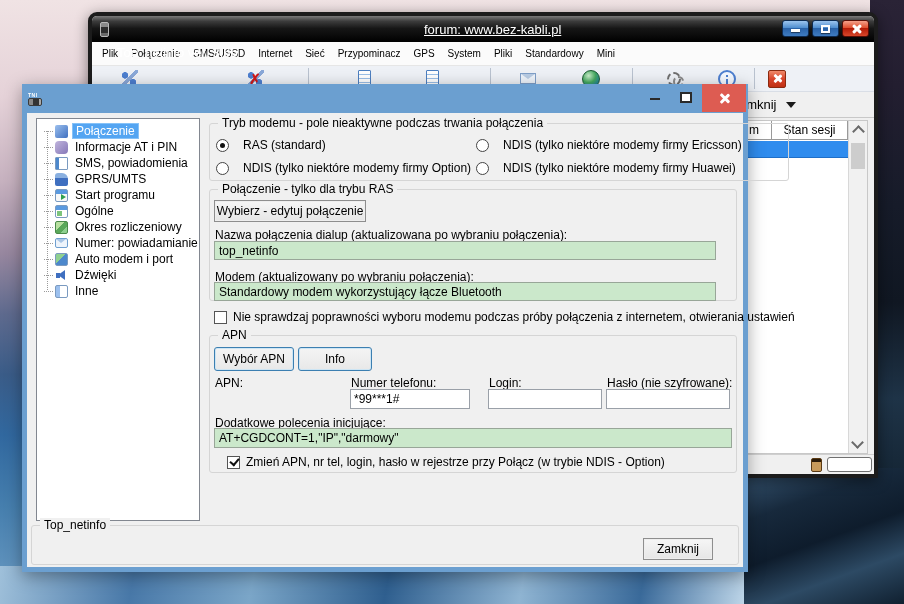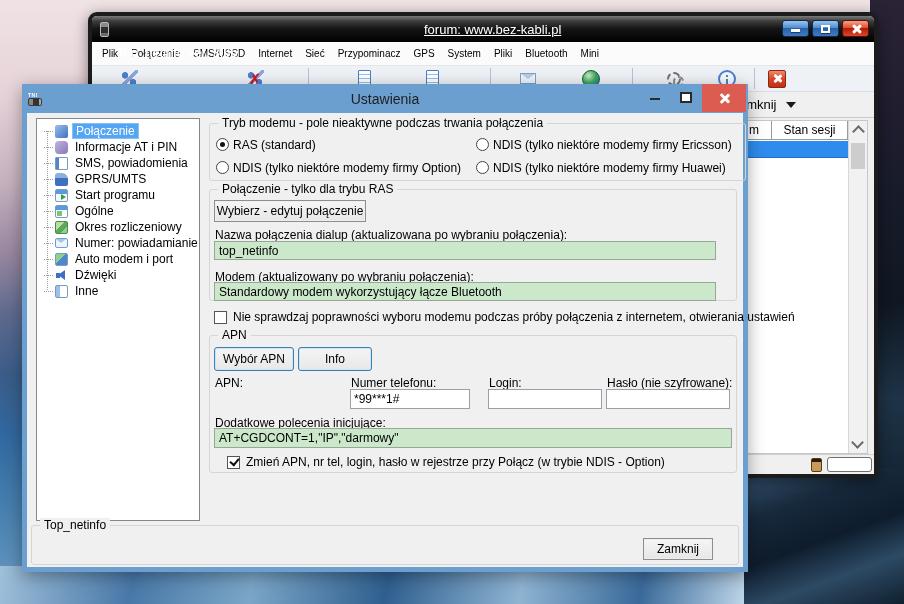--- a/index.html
+++ b/index.html
@@ -117,26 +117,26 @@
   .ti-mail::before { content:''; position:absolute; left:0; top:0; border-left:5.5px solid transparent; border-right:5.5px solid transparent; border-top:4px solid #aac6e6; }
   .ti-pencil { background:linear-gradient(135deg,#8fd08f 0 45%,#4d88cc 45%); border:1px solid #7a9ac0; }
   .ti-sound { background:transparent; }
   .ti-sound::before { content:''; position:absolute; left:1px; top:4px; width:4px; height:5px; background:#3f6fc0; }
   .ti-sound::after { content:''; position:absolute; left:3px; top:1px; width:0; height:0; border-top:5.5px solid transparent; border-bottom:5.5px solid transparent; border-right:7px solid #3f6fc0; }
   .ti-other { background:linear-gradient(90deg,#9cc0ee 0 4px,#fff 4px); border:1px solid #7a9ac0; }
 
   
   .group { position:absolute; border:1px solid #d5d5d5; border-radius:3px; }
   .group-title { position:absolute; left:8px; top:-8px; background:#f0f0f0; padding:0 4px; white-space:nowrap; }
-  .g-modem { left:182px; top:10px; width:537px; height:58px; }
+  .g-modem { left:182px; top:10px; width:580px; height:58px; }
   .g-conn  { left:182px; top:76px; width:528px; height:112px; }
   .g-apn   { left:182px; top:222px; width:528px; height:138px; }
   .g-status{ left:4px; top:412px; width:708px; height:40px; background:#f0f0f0; }
 
-  .radio-row { position:absolute; display:flex; align-items:flex-start; gap:4px; white-space:nowrap; }
+  .radio-row { position:absolute; display:flex; align-items:center; gap:14px; white-space:nowrap; }
   .radio { width:13px; height:13px; border:1px solid #444; border-radius:50%; background:#fff; position:relative; flex:0 0 13px; }
   .radio.checked::after { content:''; position:absolute; left:3px; top:3px; width:5px; height:5px; border-radius:50%; background:#111; }
   .checkbox-row { position:absolute; display:flex; align-items:center; gap:6px; white-space:nowrap; }
   .checkbox { width:13px; height:13px; border:1px solid #555; background:#fff; position:relative; flex:0 0 13px; }
   .checkbox.checked::after { content:''; position:absolute; left:2px; top:1px; width:7px; height:4px; border-left:2px solid #111; border-bottom:2px solid #111; transform:rotate(-50deg); }
 
   .btn { background:linear-gradient(180deg,#f6f6f6,#e6e6e6); border:1px solid #8e8e8e; box-shadow:0 0 0 1px #eee inset; font-size:12px; text-align:center; }
   .btn-plain { position:absolute; left:4px; top:10px; width:152px; height:22px; padding-top:3px; }
   .btn-blue { border:1px solid #3c7fb1; border-radius:3px; box-shadow:0 0 0 1px #cde5f4 inset; background:linear-gradient(180deg,#f4f4f4,#e8e8e8); }
   .fld-label { position:absolute; white-space:nowrap; }
@@ -176,21 +176,21 @@
   <div class="mw-menubar">
     <span>Plik</span>
     <span>Połączenie</span>
     <span>SMS/USSD</span>
     <span>Internet</span>
     <span>Sieć</span>
     <span>Przypominacz</span>
     <span>GPS</span>
     <span>System</span>
     <span>Pliki</span>
-    <span>Bluetooth</span>
+    <span>Standardowy</span>
     <span>Mini</span>
   </div>
 
   <div class="mw-toolbar">
     <span class="tbi icon-connect" style="left:28px"></span>
     <span class="tbi icon-connect" style="left:154px">
         <span class="icon-x-overlay">✗</span>
       </span>
     <span class="tb-sep" style="left:216px"></span>
     <span class="tbi icon-doc" style="left:266px"></span>
@@ -233,21 +233,20 @@
     <input class="mw-mini-input" style="">
   </div>
 </div>
 
 <div class="dialog">
   <div class="dlg-titlebar">
     <div class="dlg-icon">
       <span class="dlg-icon-label">TNI</span>
       <span class="dlg-icon-device"></span>
     </div>
-    <div class="dlg-title">Ustawienia</div>
     <div class="dlg-ctrl-min"></div>
     <div class="dlg-ctrl-max"></div>
     <div class="dlg-ctrl-close">
         <div class="glyph-x"></div>
       </div>
   </div>
 
   <div class="dlg-client">
 
     <div class="tree">

